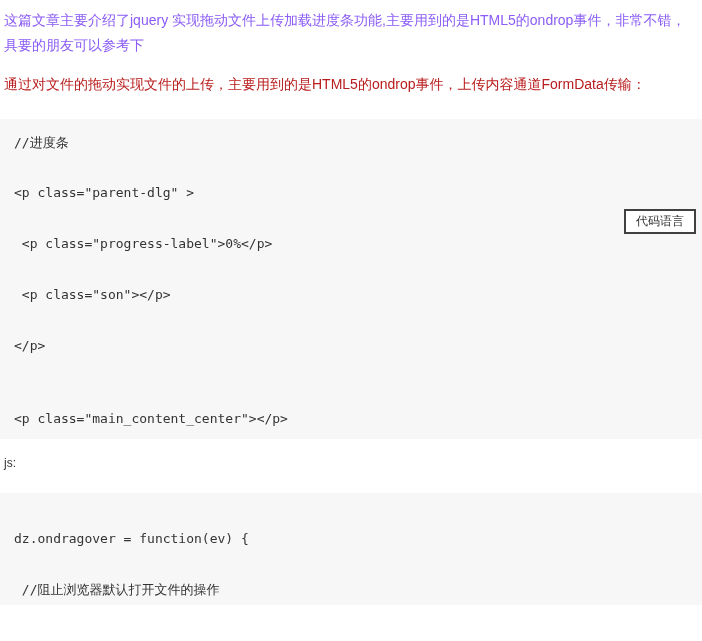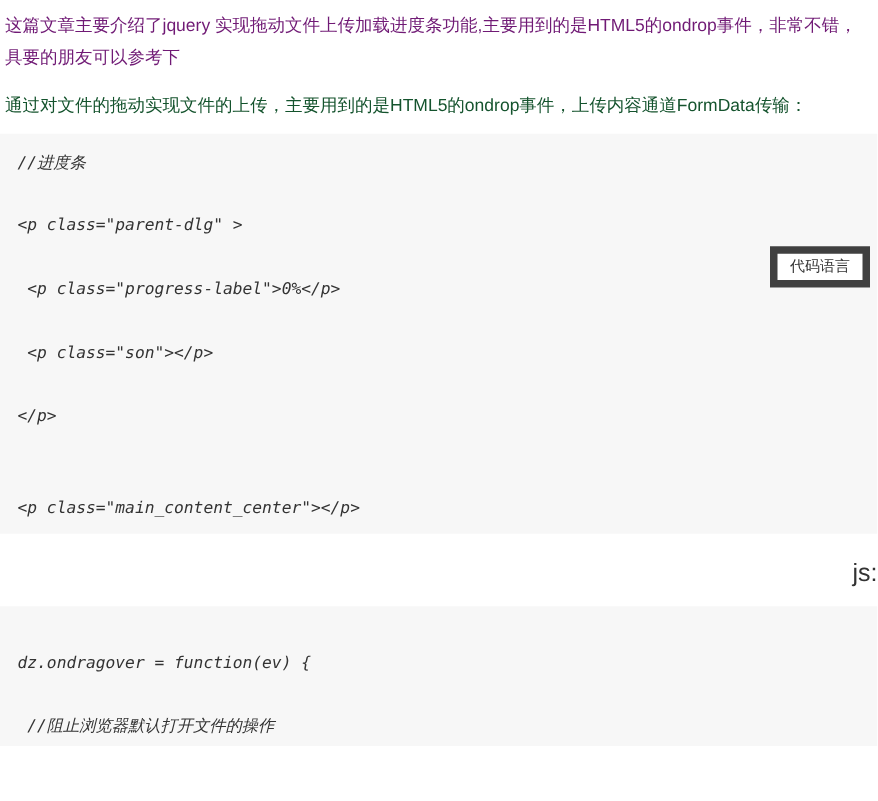--- a/index.html
+++ b/index.html
@@ -12,64 +12,62 @@
       font-size: 14px;
       color: #333;
       line-height: 1.8;
       background: #fff;
       padding: 0;
     }
     .content {
       padding: 8px 0 0 0;
     }
     .intro-text {
-      color: #701a75;
+      color: #8b5cf6;
       margin-bottom: 14px;
       padding: 0 4px;
     }
     .desc-text {
-      color: #14532d;
-      margin-bottom: 9px;
+      color: #b91c1c;
+      margin-bottom: 21px;
       padding: 0 4px;
     }
     .code-block {
       background: #f7f7f7;
       padding: 10px 14px 6px 14px;
       font-family: "SimSun", monospace;
       font-size: 13px;
       line-height: 1.6;
       color: #333;
       position: relative;
     }
     .code-line {
       margin: 0;
       padding: 4px 0;
       white-space: pre;
-      font-style: italic;
     }
     .code-spacer {
       height: 22px;
     }
     .code-lang-btn {
       position: absolute;
       right: 6px;
       top: 90px;
       background: #fff;
-      border: 6px solid #404040;
+      border: 2px solid #404040;
       padding: 2px 10px;
       font-size: 12px;
       font-family: "Microsoft YaHei", Arial, sans-serif;
       cursor: pointer;
       color: #333;
     }
     .section-label {
       color: #333;
-      margin: 14px 0 8px 4px;
-      font-size: 20px;
-      text-align: right;
+      margin: 14px 0 18px 4px;
+      font-size: 12px;
     }
     .code-block-2 {
       background: #f7f7f7;
       padding: 10px 14px 0 14px;
       font-family: "SimSun", monospace;
       font-size: 13px;
       line-height: 1.6;
       color: #333;
     }
   </style>

